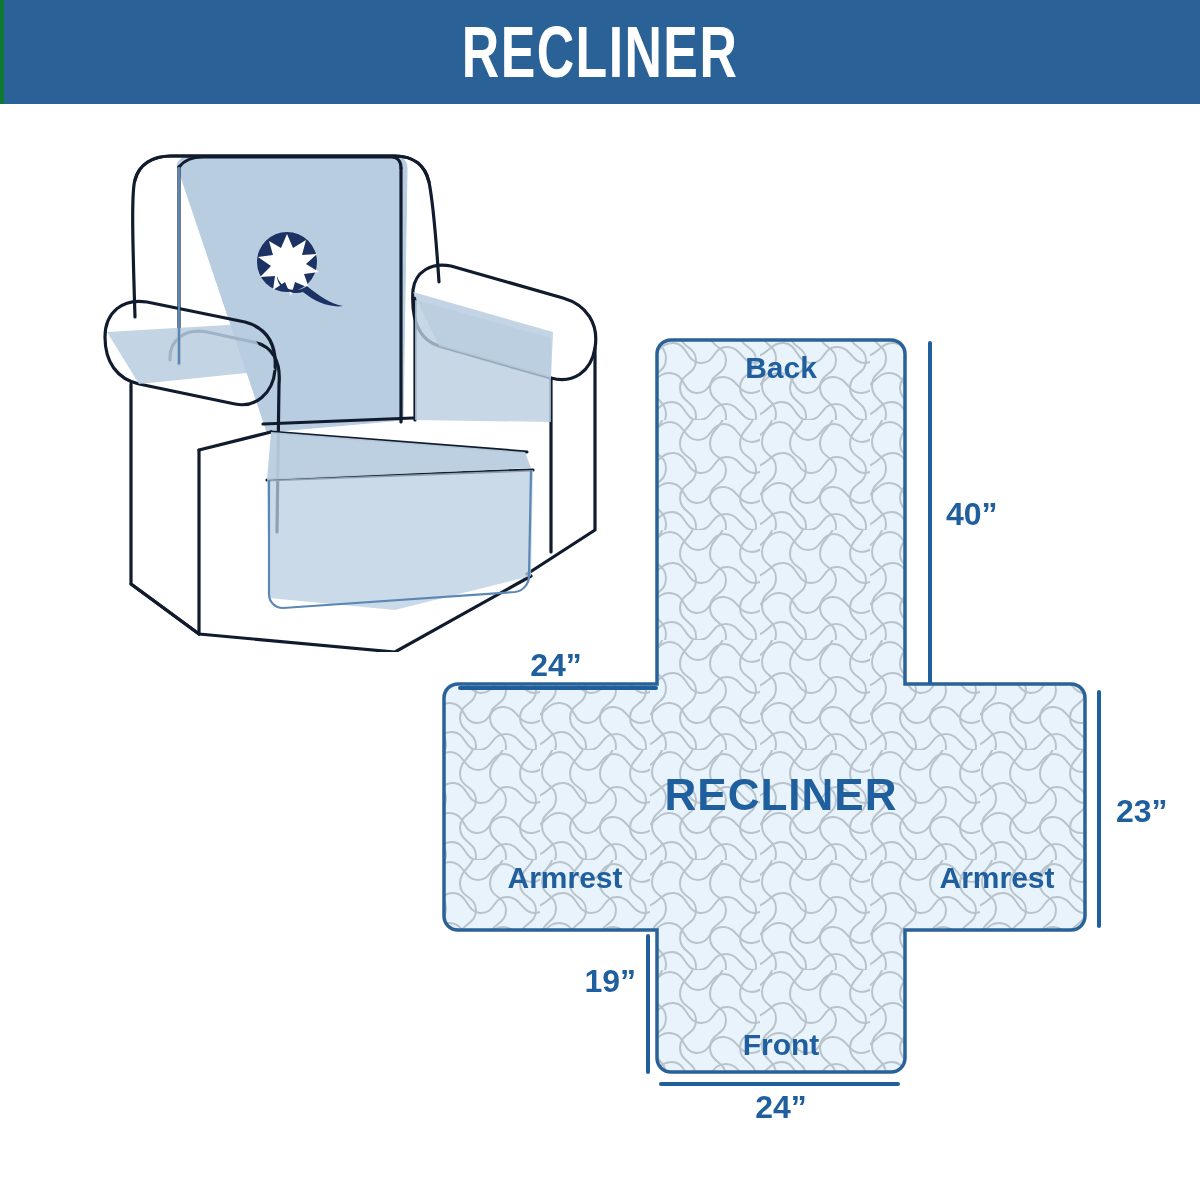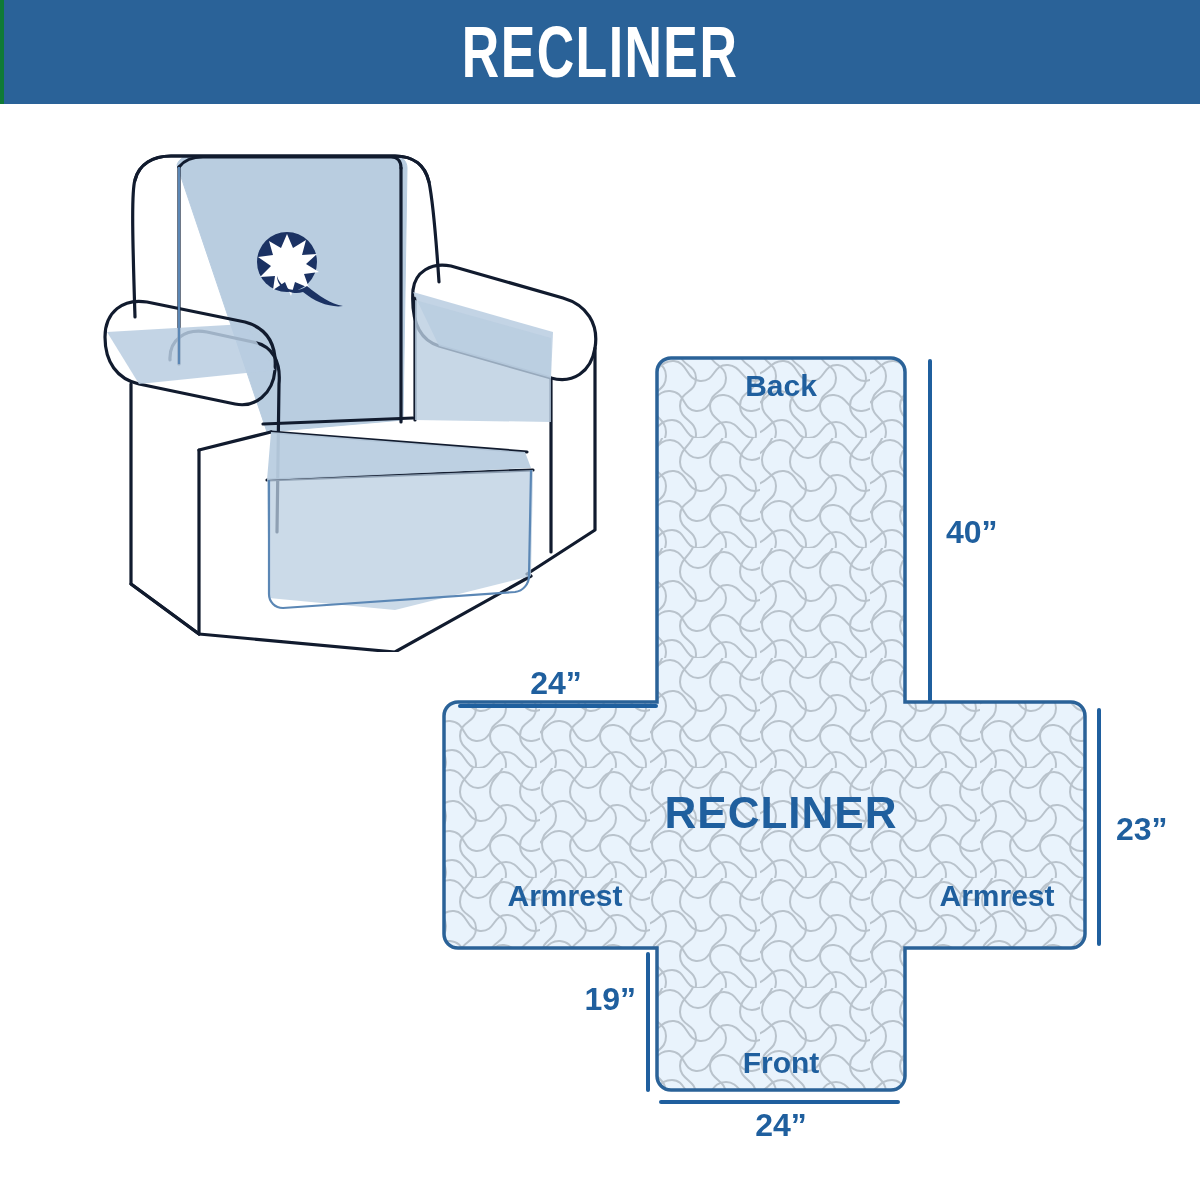--- a/index.html
+++ b/index.html
@@ -32,21 +32,21 @@
     transform-origin:center center;
     white-space:nowrap;
     font-family:"Liberation Sans","DejaVu Sans",sans-serif;
   }
 
   
   .chair-wrap{position:absolute;left:95px;top:132px;width:560px;height:520px;}
   .chair-wrap svg{display:block;}
 
   
-  .diagram{position:absolute;left:430px;top:328px;width:770px;height:830px;}
+  .diagram{position:absolute;left:430px;top:310px;width:770px;height:830px;}
   .diagram svg{display:block;}
 
   .lbl{
     font-weight:bold;
     fill:#1f5f9e;
     font-family:"Liberation Sans","DejaVu Sans",sans-serif;
   }
   .lbl-panel{font-size:30px;}
   .lbl-center{font-size:44px;letter-spacing:1px;}
   .lbl-dim{font-size:32px;fill:#1f5f9e;}

